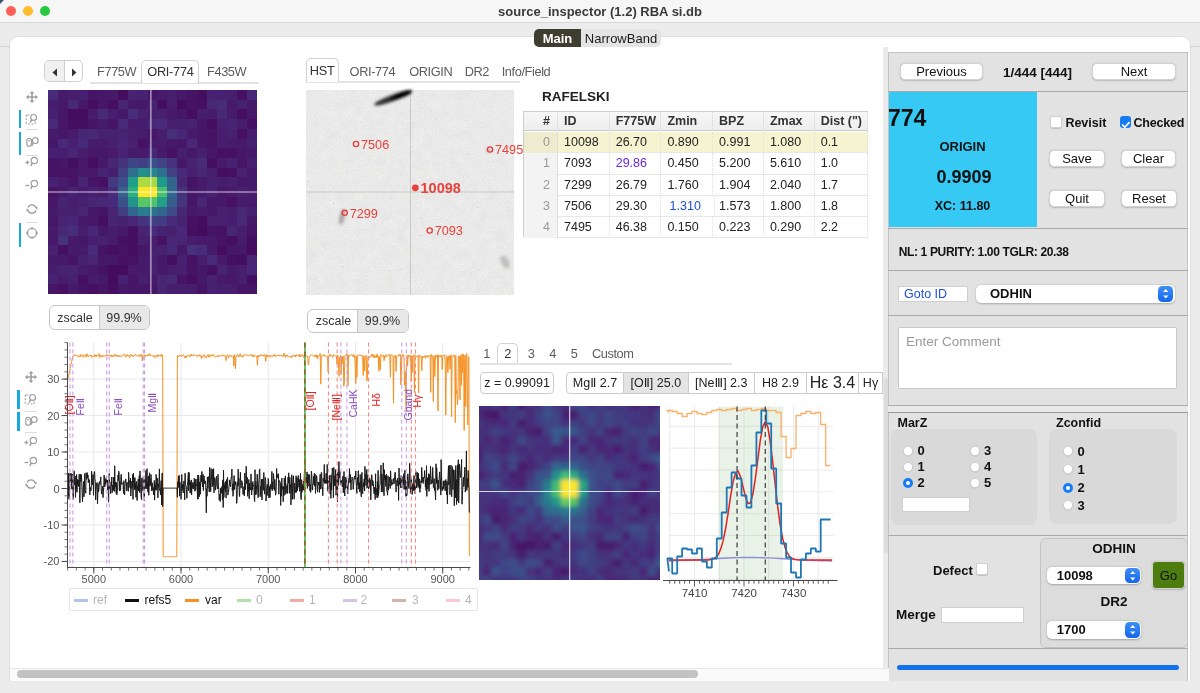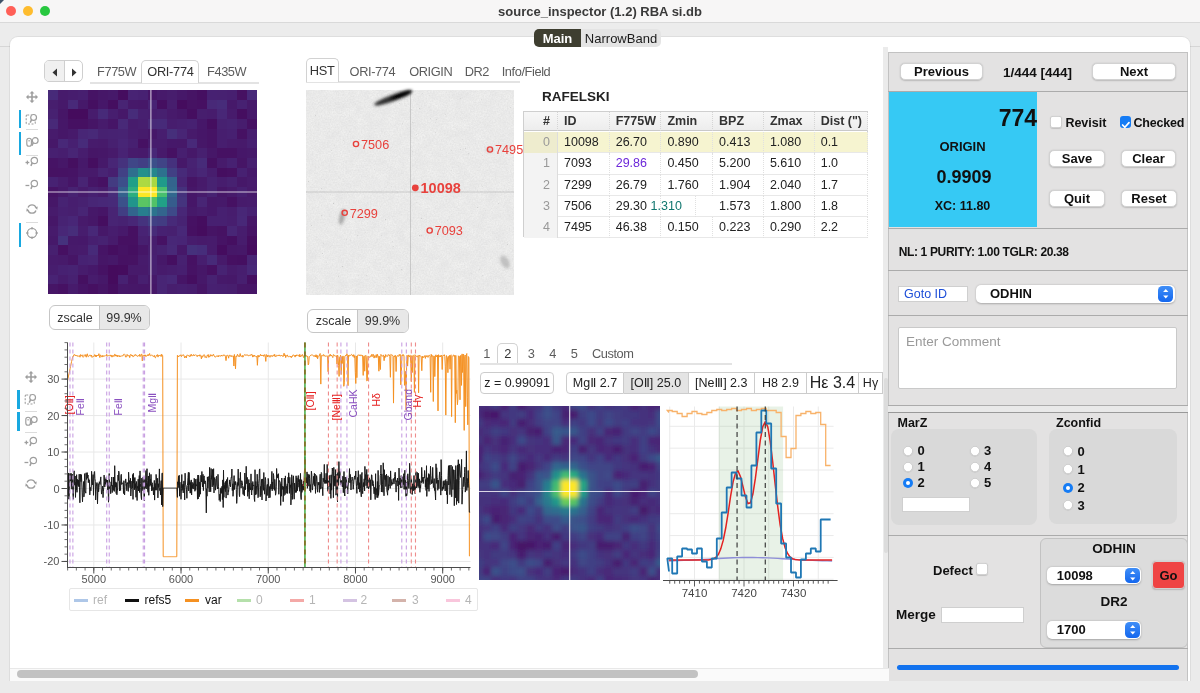--- a/index.html
+++ b/index.html
@@ -1,18 +1,18 @@
 <!DOCTYPE html>
 <html><head><meta charset="utf-8"><style>
 * { margin:0; padding:0; box-sizing:border-box; }
 body { font-family:"Liberation Sans",sans-serif; width:1200px; height:693px; position:relative;
        background:#ebebeb; overflow:hidden; }
 .abs { position:absolute; }
 .btn { position:absolute; background:#fff; border:1px solid #d2d2d2; border-radius:5px;
-       box-shadow:0 0.5px 1.5px rgba(0,0,0,0.18); font-weight:700; font-size:13px; color:#111;
+       box-shadow:0 0.5px 1.5px rgba(0,0,0,0.18); font-weight:400; font-size:13px; color:#111;
        display:flex; align-items:center; justify-content:center; }
 .lab { position:absolute; font-weight:700; color:#111; }
 .gbox { position:absolute; background:#d9d9d9; border-radius:8px; }
 .radio { position:absolute; width:10px; height:10px; border-radius:50%; background:#fff;
          box-shadow:inset 0 0 0 0.8px #c4c4c4, 0 0.5px 1px rgba(0,0,0,0.15); }
 .radio.sel { background:#157cf5; box-shadow:none; }
 .radio.sel::after { content:""; position:absolute; left:3px; top:3px; width:4px; height:4px;
                     border-radius:50%; background:#fff; }
 .cb { position:absolute; width:11.5px; height:11.5px; border-radius:3px; background:#fff;
       box-shadow:inset 0 0 0 0.8px #c4c4c4, 0 0.5px 1px rgba(0,0,0,0.15); }
@@ -748,21 +748,21 @@
     <div style="position:absolute;left:86.1px;top:0;width:51.7px;height:19.2px;padding-left:6px;font-weight:700;color:#333;text-align:left;line-height:19.2px;border-right:1px dotted #d5d5d5">F775W</div>
     <div style="position:absolute;left:137.8px;top:0;width:51.7px;height:19.2px;padding-left:6px;font-weight:700;color:#333;text-align:left;line-height:19.2px;border-right:1px dotted #d5d5d5">Zmin</div>
     <div style="position:absolute;left:189.5px;top:0;width:50.8px;height:19.2px;padding-left:6px;font-weight:700;color:#333;text-align:left;line-height:19.2px;border-right:1px dotted #d5d5d5">BPZ</div>
     <div style="position:absolute;left:240.3px;top:0;width:50.8px;height:19.2px;padding-left:6px;font-weight:700;color:#333;text-align:left;line-height:19.2px;border-right:1px dotted #d5d5d5">Zmax</div>
     <div style="position:absolute;left:291.1px;top:0;width:53.5px;height:19.2px;padding-left:6px;font-weight:700;color:#333;text-align:left;line-height:19.2px;border-right:1px dotted #d5d5d5">Dist (")</div>
     <div style="position:absolute;left:0;top:20.2px;width:344.6px;height:21.3px;background:#f6f4d0;border-bottom:1px solid #e8e8e8"></div>
     <div style="position:absolute;left:0.0px;top:20.2px;width:34.4px;height:21.3px;line-height:21.3px;color:#999;text-align:right;padding-right:7px;background:#eeecce;border-right:1px solid #ddd">0</div>
     <div style="position:absolute;left:34.4px;top:20.2px;width:51.7px;height:21.3px;line-height:21.3px;color:#222;text-align:left;padding-left:6px;border-right:1px dotted #e0e0e0">10098</div>
     <div style="position:absolute;left:86.1px;top:20.2px;width:51.7px;height:21.3px;line-height:21.3px;color:#222;text-align:left;padding-left:6px;border-right:1px dotted #e0e0e0">26.70</div>
     <div style="position:absolute;left:137.8px;top:20.2px;width:51.7px;height:21.3px;line-height:21.3px;color:#222;text-align:left;padding-left:6px;border-right:1px dotted #e0e0e0">0.890</div>
-    <div style="position:absolute;left:189.5px;top:20.2px;width:50.8px;height:21.3px;line-height:21.3px;color:#222;text-align:left;padding-left:6px;border-right:1px dotted #e0e0e0">0.413</div>
+    <div style="position:absolute;left:189.5px;top:20.2px;width:50.8px;height:21.3px;line-height:21.3px;color:#222;text-align:left;padding-left:6px;border-right:1px dotted #e0e0e0">0.991</div>
     <div style="position:absolute;left:240.3px;top:20.2px;width:50.8px;height:21.3px;line-height:21.3px;color:#222;text-align:left;padding-left:6px;border-right:1px dotted #e0e0e0">1.080</div>
     <div style="position:absolute;left:291.1px;top:20.2px;width:53.5px;height:21.3px;line-height:21.3px;color:#222;text-align:left;padding-left:6px;border-right:1px dotted #e0e0e0">0.1</div>
     <div style="position:absolute;left:0;top:41.5px;width:344.6px;height:21.3px;background:#fff;border-bottom:1px solid #e8e8e8"></div>
     <div style="position:absolute;left:0.0px;top:41.5px;width:34.4px;height:21.3px;line-height:21.3px;color:#999;text-align:right;padding-right:7px;background:#f3f3f3;border-right:1px solid #ddd">1</div>
     <div style="position:absolute;left:34.4px;top:41.5px;width:51.7px;height:21.3px;line-height:21.3px;color:#222;text-align:left;padding-left:6px;border-right:1px dotted #e0e0e0">7093</div>
     <div style="position:absolute;left:86.1px;top:41.5px;width:51.7px;height:21.3px;line-height:21.3px;color:#6d28d9;text-align:left;padding-left:6px;border-right:1px dotted #e0e0e0">29.86</div>
     <div style="position:absolute;left:137.8px;top:41.5px;width:51.7px;height:21.3px;line-height:21.3px;color:#222;text-align:left;padding-left:6px;border-right:1px dotted #e0e0e0">0.450</div>
     <div style="position:absolute;left:189.5px;top:41.5px;width:50.8px;height:21.3px;line-height:21.3px;color:#222;text-align:left;padding-left:6px;border-right:1px dotted #e0e0e0">5.200</div>
     <div style="position:absolute;left:240.3px;top:41.5px;width:50.8px;height:21.3px;line-height:21.3px;color:#222;text-align:left;padding-left:6px;border-right:1px dotted #e0e0e0">5.610</div>
     <div style="position:absolute;left:291.1px;top:41.5px;width:53.5px;height:21.3px;line-height:21.3px;color:#222;text-align:left;padding-left:6px;border-right:1px dotted #e0e0e0">1.0</div>
@@ -771,21 +771,21 @@
     <div style="position:absolute;left:34.4px;top:62.8px;width:51.7px;height:21.3px;line-height:21.3px;color:#222;text-align:left;padding-left:6px;border-right:1px dotted #e0e0e0">7299</div>
     <div style="position:absolute;left:86.1px;top:62.8px;width:51.7px;height:21.3px;line-height:21.3px;color:#222;text-align:left;padding-left:6px;border-right:1px dotted #e0e0e0">26.79</div>
     <div style="position:absolute;left:137.8px;top:62.8px;width:51.7px;height:21.3px;line-height:21.3px;color:#222;text-align:left;padding-left:6px;border-right:1px dotted #e0e0e0">1.760</div>
     <div style="position:absolute;left:189.5px;top:62.8px;width:50.8px;height:21.3px;line-height:21.3px;color:#222;text-align:left;padding-left:6px;border-right:1px dotted #e0e0e0">1.904</div>
     <div style="position:absolute;left:240.3px;top:62.8px;width:50.8px;height:21.3px;line-height:21.3px;color:#222;text-align:left;padding-left:6px;border-right:1px dotted #e0e0e0">2.040</div>
     <div style="position:absolute;left:291.1px;top:62.8px;width:53.5px;height:21.3px;line-height:21.3px;color:#222;text-align:left;padding-left:6px;border-right:1px dotted #e0e0e0">1.7</div>
     <div style="position:absolute;left:0;top:84.1px;width:344.6px;height:21.3px;background:#fff;border-bottom:1px solid #e8e8e8"></div>
     <div style="position:absolute;left:0.0px;top:84.1px;width:34.4px;height:21.3px;line-height:21.3px;color:#999;text-align:right;padding-right:7px;background:#f3f3f3;border-right:1px solid #ddd">3</div>
     <div style="position:absolute;left:34.4px;top:84.1px;width:51.7px;height:21.3px;line-height:21.3px;color:#222;text-align:left;padding-left:6px;border-right:1px dotted #e0e0e0">7506</div>
     <div style="position:absolute;left:86.1px;top:84.1px;width:51.7px;height:21.3px;line-height:21.3px;color:#222;text-align:left;padding-left:6px;border-right:1px dotted #e0e0e0">29.30</div>
-    <div style="position:absolute;left:121px;top:84.1px;width:51.7px;height:21.3px;line-height:21.3px;color:#0f766e;text-align:left;padding-left:6px;border-right:1px dotted #e0e0e0">1.310</div>
+    <div style="position:absolute;left:140px;top:84.1px;width:51.7px;height:21.3px;line-height:21.3px;color:#1d4ed8;text-align:left;padding-left:6px;border-right:1px dotted #e0e0e0">1.310</div>
     <div style="position:absolute;left:189.5px;top:84.1px;width:50.8px;height:21.3px;line-height:21.3px;color:#222;text-align:left;padding-left:6px;border-right:1px dotted #e0e0e0">1.573</div>
     <div style="position:absolute;left:240.3px;top:84.1px;width:50.8px;height:21.3px;line-height:21.3px;color:#222;text-align:left;padding-left:6px;border-right:1px dotted #e0e0e0">1.800</div>
     <div style="position:absolute;left:291.1px;top:84.1px;width:53.5px;height:21.3px;line-height:21.3px;color:#222;text-align:left;padding-left:6px;border-right:1px dotted #e0e0e0">1.8</div>
     <div style="position:absolute;left:0;top:105.4px;width:344.6px;height:21.3px;background:#fff;border-bottom:1px solid #e8e8e8"></div>
     <div style="position:absolute;left:0.0px;top:105.4px;width:34.4px;height:21.3px;line-height:21.3px;color:#999;text-align:right;padding-right:7px;background:#f3f3f3;border-right:1px solid #ddd">4</div>
     <div style="position:absolute;left:34.4px;top:105.4px;width:51.7px;height:21.3px;line-height:21.3px;color:#222;text-align:left;padding-left:6px;border-right:1px dotted #e0e0e0">7495</div>
     <div style="position:absolute;left:86.1px;top:105.4px;width:51.7px;height:21.3px;line-height:21.3px;color:#222;text-align:left;padding-left:6px;border-right:1px dotted #e0e0e0">46.38</div>
     <div style="position:absolute;left:137.8px;top:105.4px;width:51.7px;height:21.3px;line-height:21.3px;color:#222;text-align:left;padding-left:6px;border-right:1px dotted #e0e0e0">0.150</div>
     <div style="position:absolute;left:189.5px;top:105.4px;width:50.8px;height:21.3px;line-height:21.3px;color:#222;text-align:left;padding-left:6px;border-right:1px dotted #e0e0e0">0.223</div>
     <div style="position:absolute;left:240.3px;top:105.4px;width:50.8px;height:21.3px;line-height:21.3px;color:#222;text-align:left;padding-left:6px;border-right:1px dotted #e0e0e0">0.290</div>
@@ -1563,21 +1563,21 @@
 <div class="divline" style="top:314.5px"></div>
 <div class="divline" style="top:404.7px"></div>
 <div class="divline" style="top:534.7px"></div>
 <div class="divline" style="top:648.1px"></div>
 <div class="abs" style="left:888px;top:405.7px;width:300px;height:5.9px;background:#e9e9e9"></div>
 <div class="divline" style="top:411.6px;background:#999"></div>
 <div class="btn" style="left:900px;top:62.8px;width:83px;height:17.5px">Previous</div>
 <div class="lab" style="left:995px;top:64.5px;width:85px;text-align:center;font-size:13.5px">1/444 [444]</div>
 <div class="btn" style="left:1092px;top:62.8px;width:84px;height:17.5px">Next</div>
 <div class="abs" style="left:888.5px;top:91.8px;width:148.8px;height:135.4px;background:#36c9f4"></div>
-<div class="lab" style="left:888px;top:105px;width:149px;text-align:right;font-size:23px">774</div>
+<div class="lab" style="left:888px;top:105px;width:149px;text-align:left;font-size:23px">774</div>
 <div class="lab" style="left:888px;top:139px;width:149px;text-align:center;font-size:13px;font-weight:600">ORIGIN</div>
 <div class="lab" style="left:888px;top:167px;width:152px;text-align:center;font-size:18px">0.9909</div>
 <div class="lab" style="left:888px;top:199px;width:149px;text-align:center;font-size:12.5px">XC: 11.80</div>
 <div class="cb" style="left:1050px;top:116px"></div>
 <div class="lab" style="left:1065.4px;top:115.5px;font-size:12.5px">Revisit</div>
 <div class="cb" style="left:1119.9px;top:116px;background:#157cf5;box-shadow:none"><svg width="11.5" height="11.5">
       <path d="M2.6 6 L4.9 8.3 L9 3.6" fill="none" stroke="#fff" stroke-width="1.7" stroke-linecap="round" stroke-linejoin="round"></path>
     </svg></div>
 <div class="lab" style="left:1133.5px;top:115.5px;font-size:12.5px;letter-spacing:-0.2px">Checked</div>
 <div class="btn" style="left:1049px;top:150px;width:56px;height:17px">Save</div>
@@ -1629,21 +1629,21 @@
 <div class="lab" style="left:1040px;top:540.5px;width:148px;text-align:center;font-size:13.5px">ODHIN</div>
 <div class="sel-pill" style="left:1046.7px;top:566.7px;width:94.6px;height:17.3px">
     <div style="position:absolute;left:10px;top:1px;font-size:13px;font-weight:700;color:#111">10098</div>
     <div class="stepper" style="right:1px;top:1px">
       <svg width="15.5" height="15.5">
         <path d="M7.75 3 L10.4 6.1 H5.1 Z" fill="#fff"></path>
         <path d="M7.75 12.5 L10.4 9.4 H5.1 Z" fill="#fff"></path>
       </svg>
     </div>
   </div>
-<div class="abs btn" style="left:1152px;top:561.3px;width:33px;height:28px;background:#ef4444;border-radius:4px">Go</div>
+<div class="abs btn" style="left:1152px;top:561.3px;width:33px;height:28px;background:#4d7c0f;border-radius:4px">Go</div>
 <div class="lab" style="left:1040px;top:593.5px;width:148px;text-align:center;font-size:13.5px">DR2</div>
 <div class="sel-pill" style="left:1046.7px;top:621.3px;width:94.6px;height:17.3px">
     <div style="position:absolute;left:10px;top:1px;font-size:13px;font-weight:700;color:#111">1700</div>
     <div class="stepper" style="right:1px;top:1px">
       <svg width="15.5" height="15.5">
         <path d="M7.75 3 L10.4 6.1 H5.1 Z" fill="#fff"></path>
         <path d="M7.75 12.5 L10.4 9.4 H5.1 Z" fill="#fff"></path>
       </svg>
     </div>
   </div>

